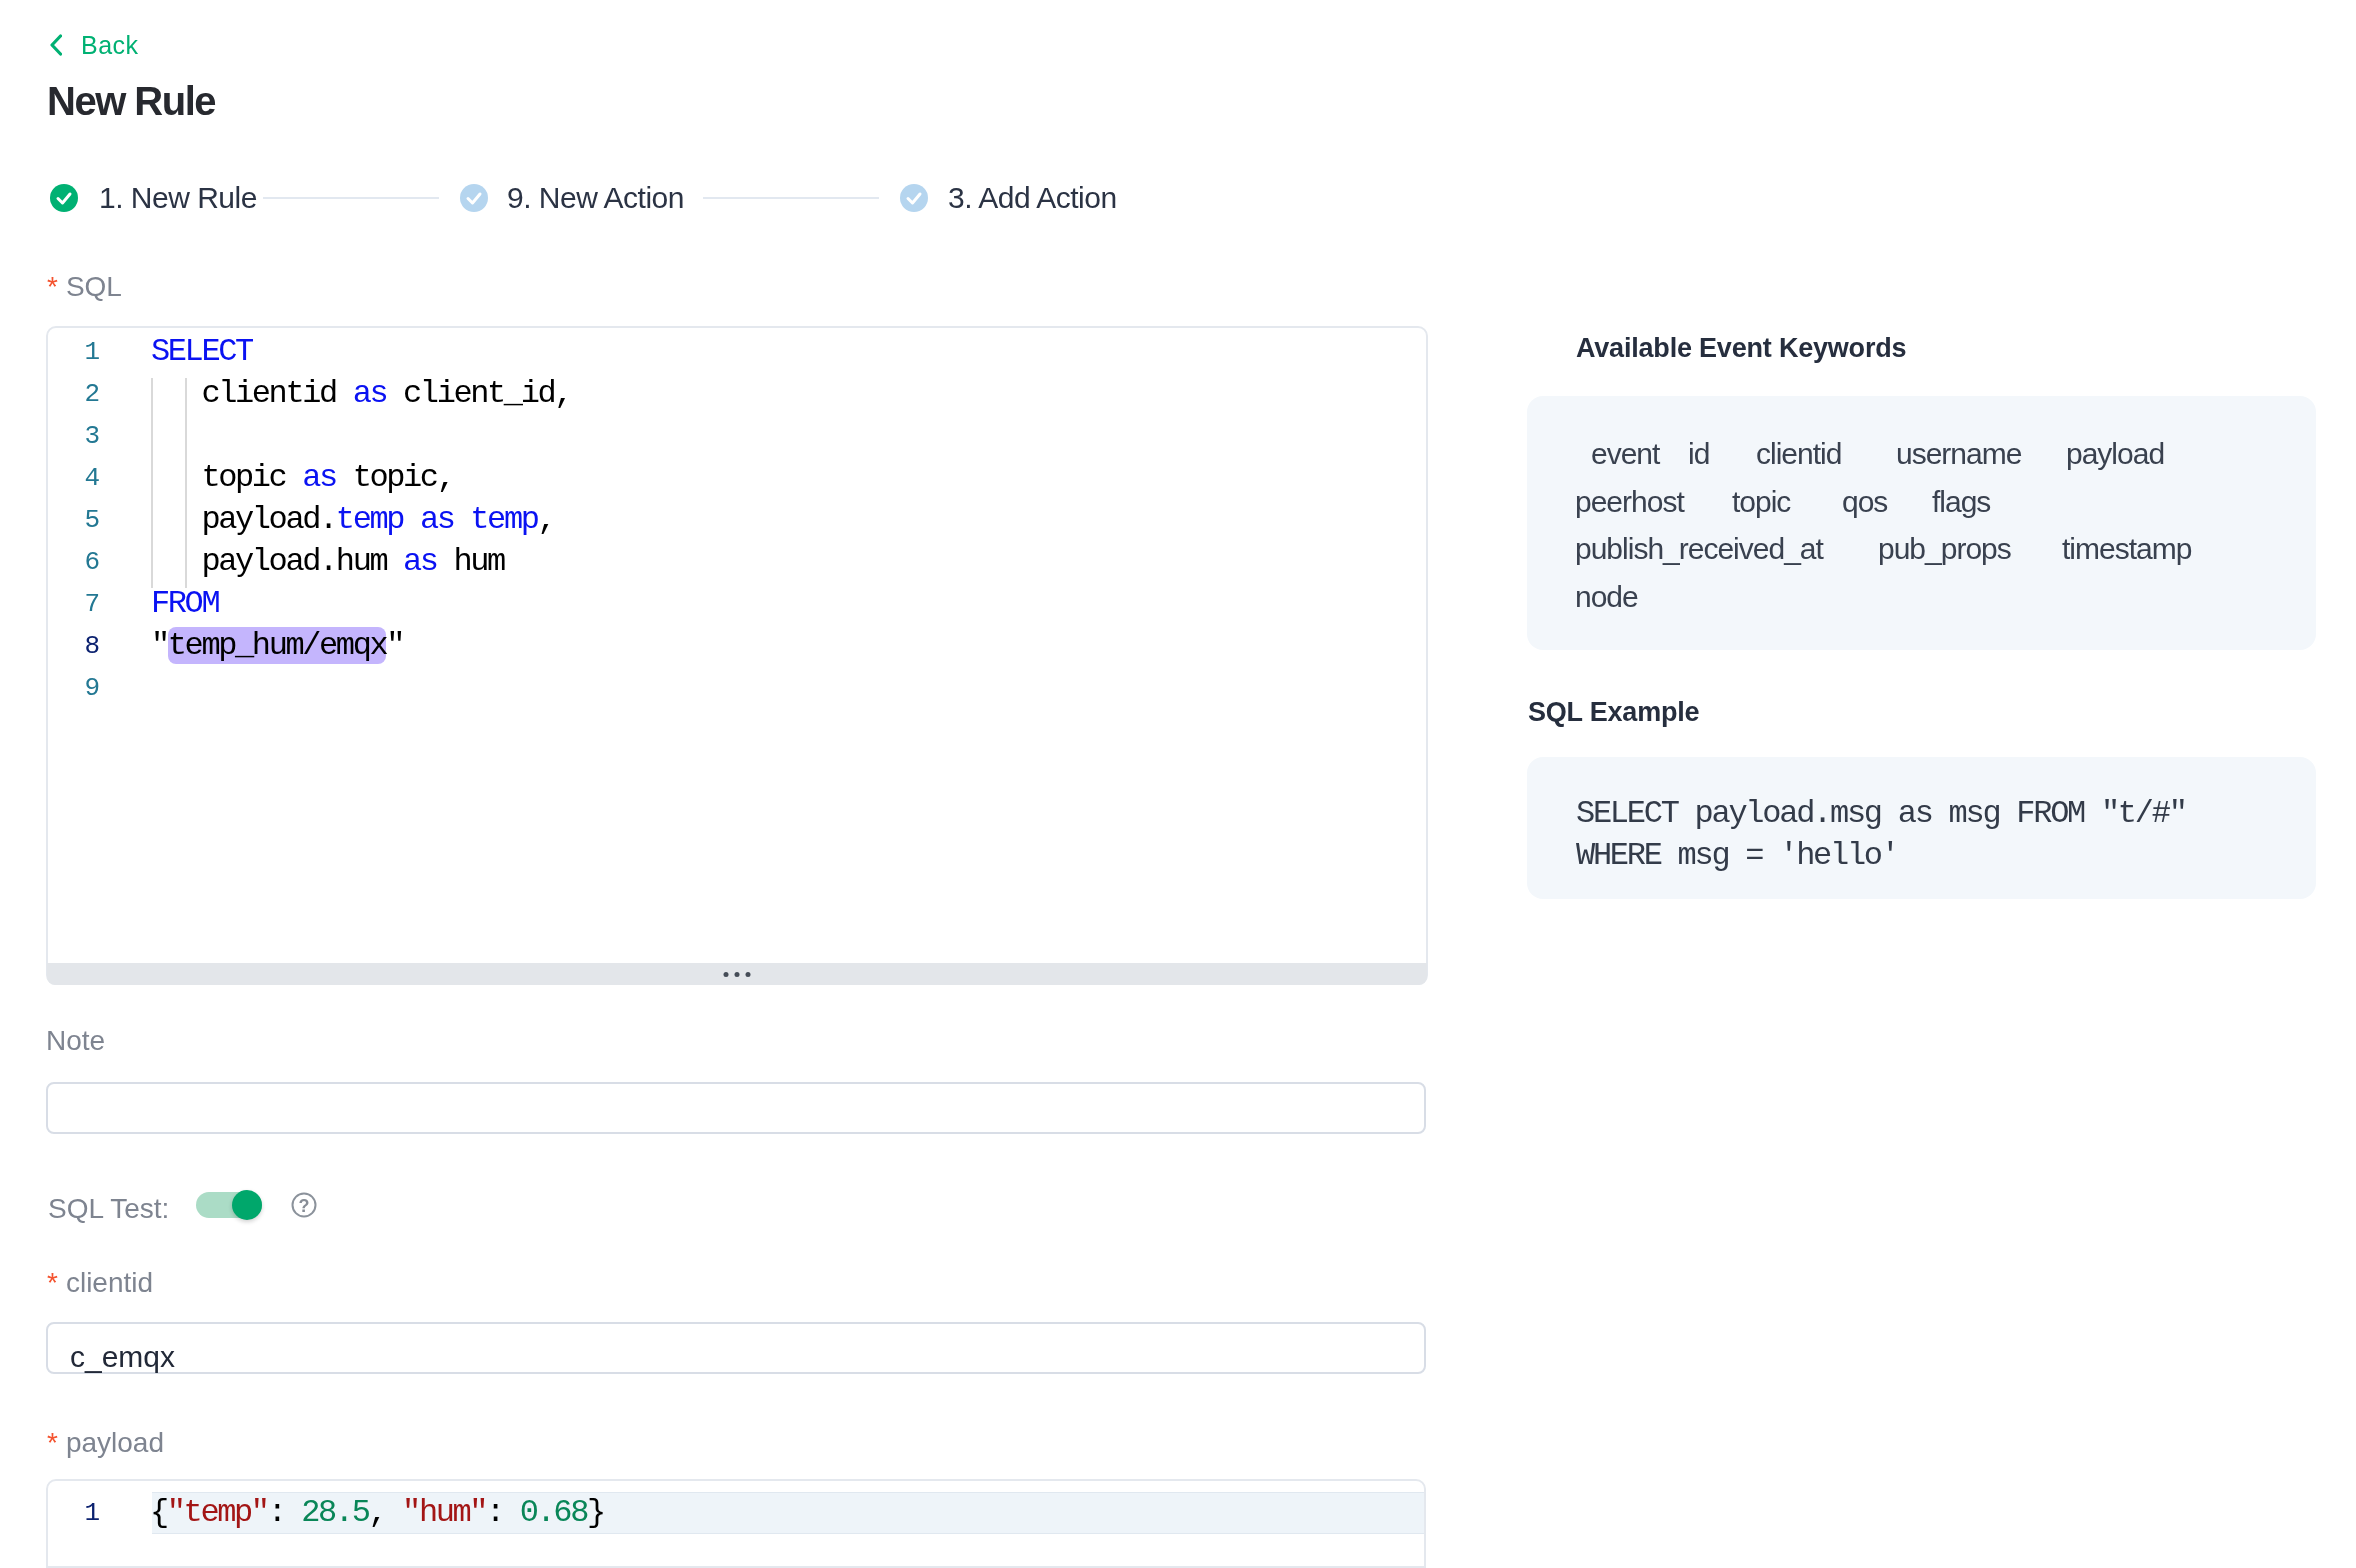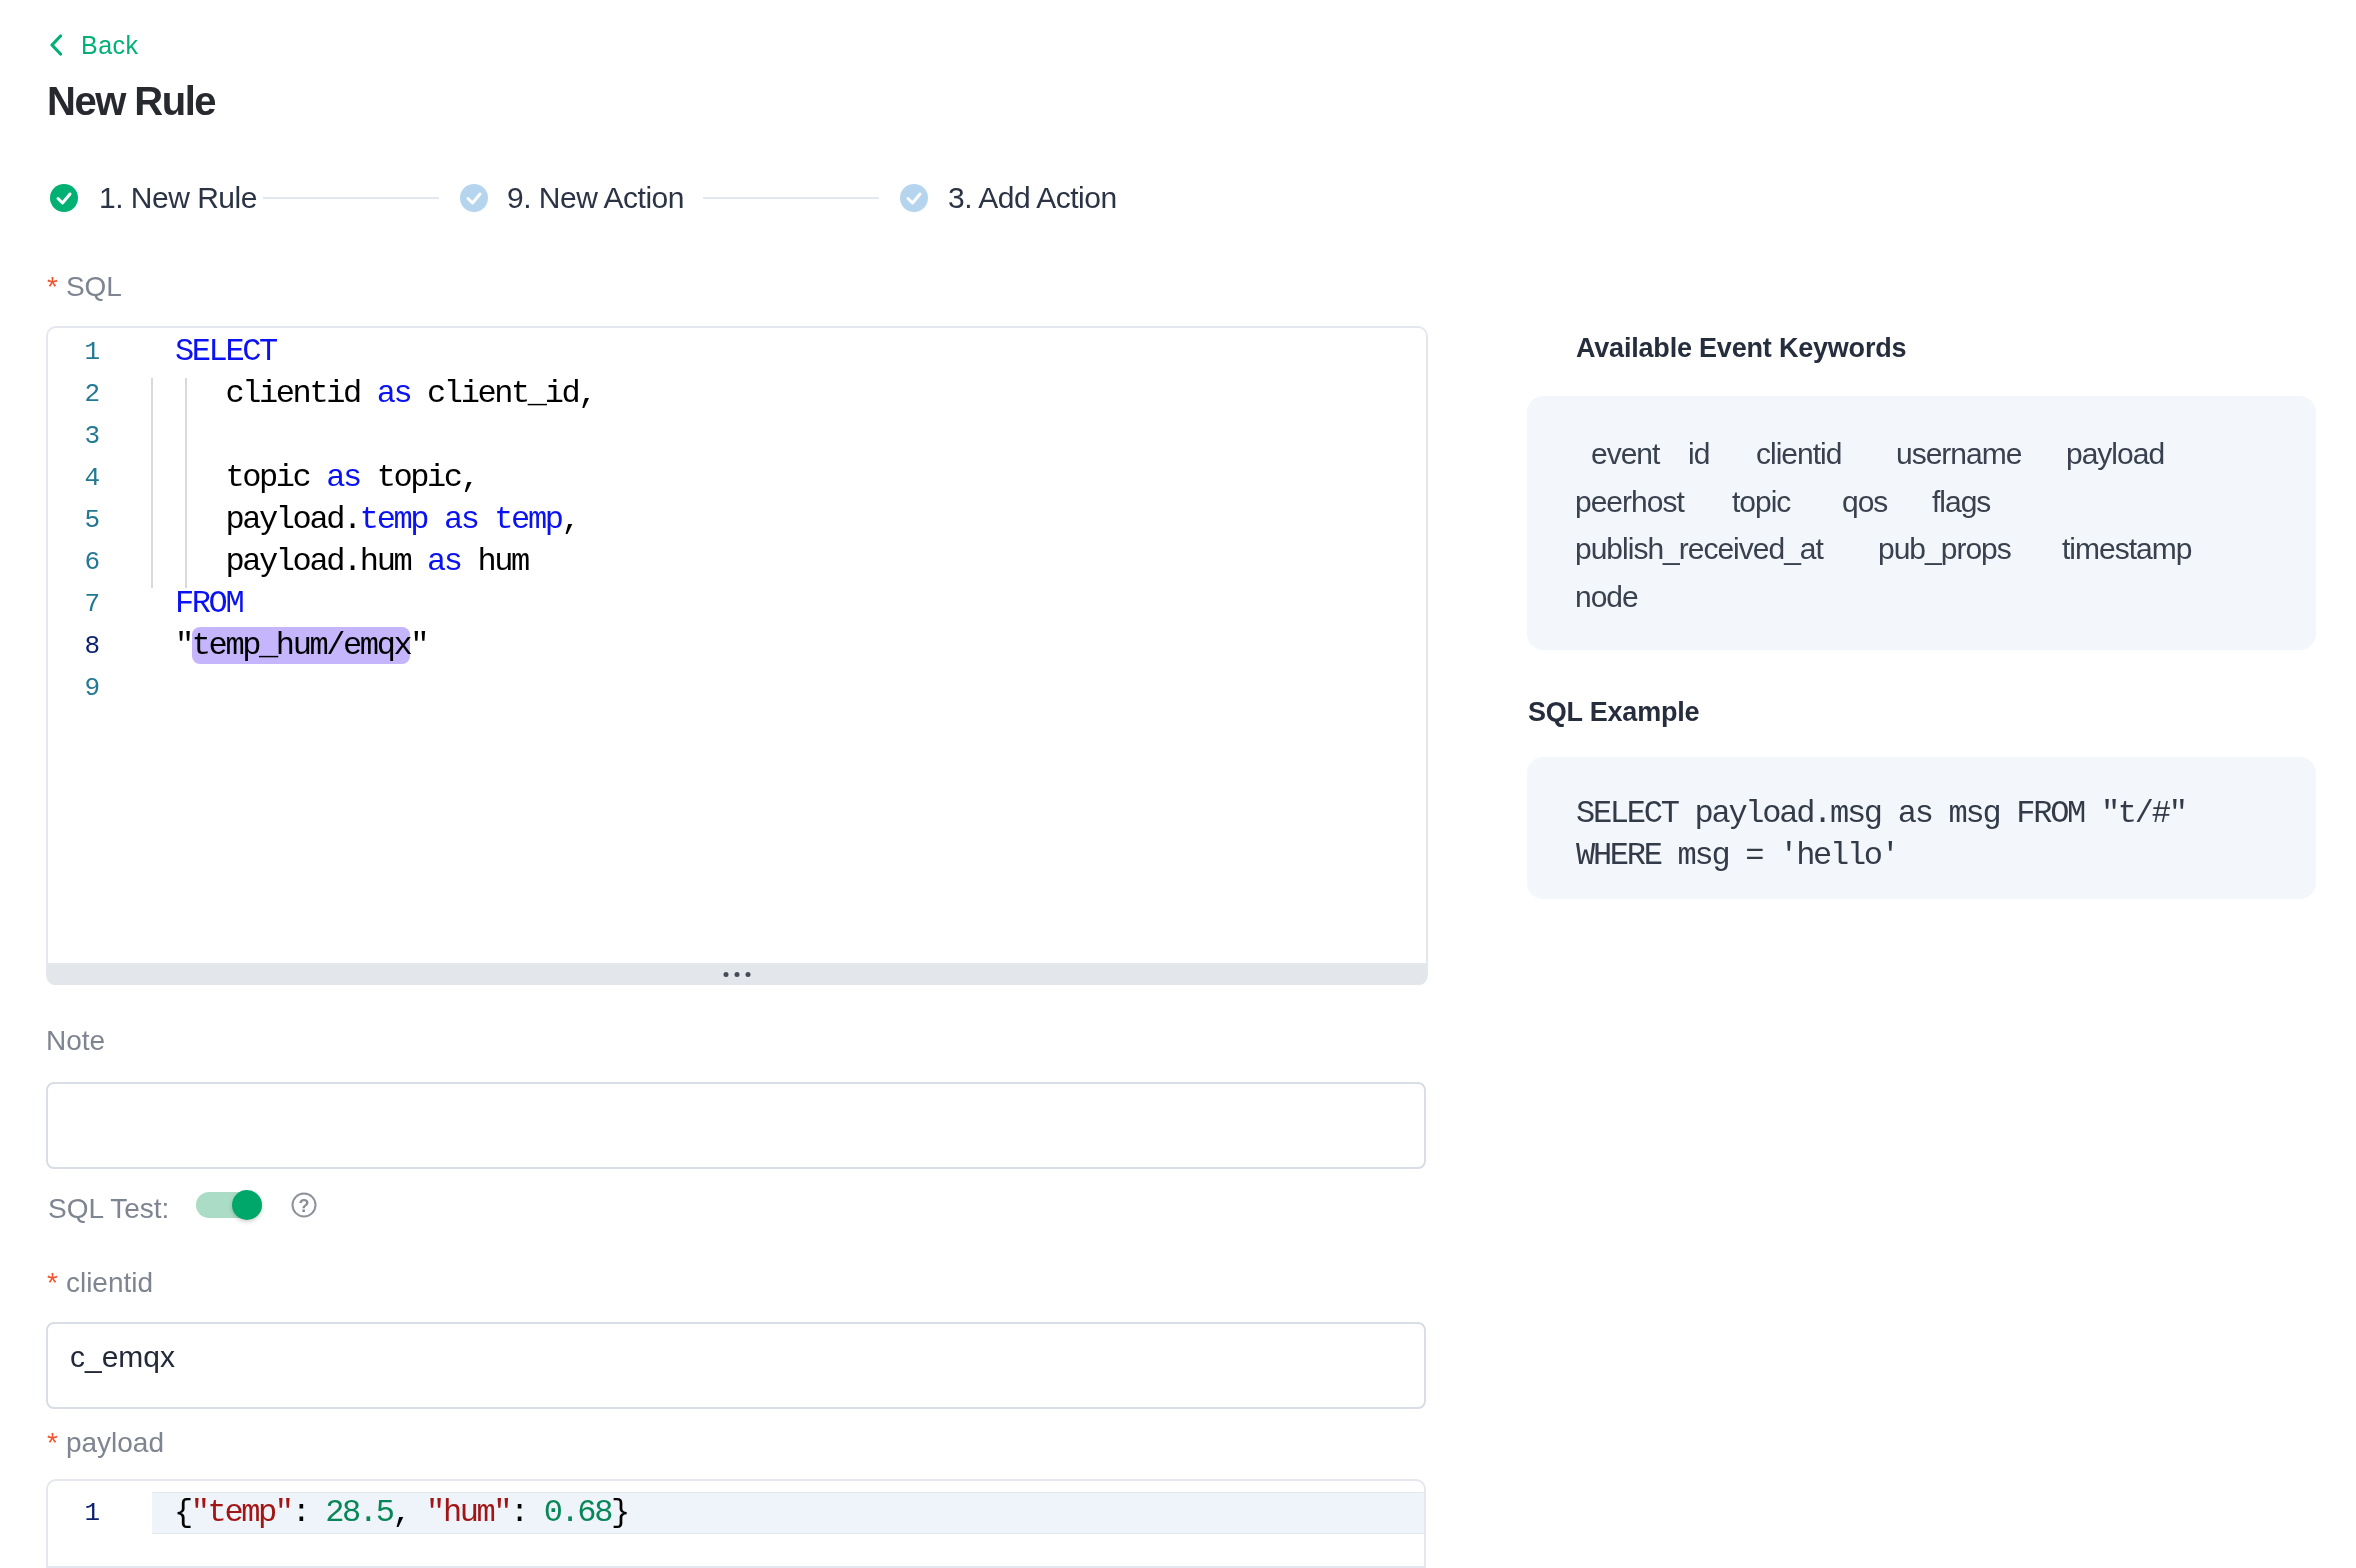--- a/index.html
+++ b/index.html
@@ -20,33 +20,33 @@
 .step-line { position:absolute; top:13px; height:2px; background:#e2e8f0; }
 
 
 .flabel { position:absolute; font-size:28px; color:#7e8490; }
 .flabel .req { color:#f4532f; margin-right:8px; font-size:28px; }
 
 
 .editor { position:absolute; left:46px; top:326px; width:1382px; height:659px; border:2px solid #e4e8ee; border-radius:10px; background:#fff; }
 .ed-body { position:absolute; left:0; top:0; right:0; bottom:22px; overflow:hidden; border-radius:8px 8px 0 0; }
 .mono { font-family:"Liberation Mono", monospace; font-size:32px; letter-spacing:-2.4px; }
-.codeline { position:absolute; height:42px; line-height:42px; white-space:pre;margin-left:24px; }
+.codeline { position:absolute; height:42px; line-height:42px; white-space:pre; }
 .gutter-num { position:absolute; width:52px; text-align:right; color:#237893; height:42px; line-height:42px; font-size:26px; letter-spacing:0; }
 .indent-guide { position:absolute; width:2px; background:#d9d9d9; }
 .kw { color:#0a12f2; }
 .num { color:#098658; }
 .str-red { color:#a31515; }
 .hl-chip { background:#c4b5fd; border-radius:8px; }
 .ed-bar { position:absolute; left:-1px; bottom:-2px; width:1380px; height:22px; padding:0 1px; background:#e3e6ea; border-radius:0 0 8px 8px; }
 .ed-bar .dots { position:absolute; left:50%; top:50%; transform:translate(-50%,-38%); display:flex; gap:6px; }
 .ed-bar .dots i { width:5px; height:5px; border-radius:50%; background:#454c57; display:block; }
 
 
-.tinput { position:absolute; left:46px; width:1380px; height:87px; border:2px solid #d8dde6; border-radius:8px; background:#fff; font-size:30px; color:#222938; line-height:66px; padding:0 22px; }
+.tinput { position:absolute; left:46px; width:1380px; height:52px; border:2px solid #d8dde6; border-radius:8px; background:#fff; font-size:30px; color:#222938; line-height:66px; padding:0 22px; }
 
 
 .switch { position:absolute; width:66px; height:26px; border-radius:13px; background:#abdcc6; }
 .switch .knob { position:absolute; right:0px; top:-2px; width:30px; height:30px; border-radius:50%; background:#00a76b; box-shadow:0 2px 4px rgba(0,0,0,0.18); }
 
 
 .peditor { position:absolute; left:46px; top:1479px; width:1380px; height:89px; border:2px solid #e4e8ee; border-top-left-radius:10px; border-top-right-radius:10px; background:#fff; overflow:hidden; }
 .active-band { position:absolute; left:104px; right:0; top:11px; height:42px; background:#eef4f9; border-top:1px solid #e0e8f0; border-bottom:1px solid #e0e8f0; }
 
 

